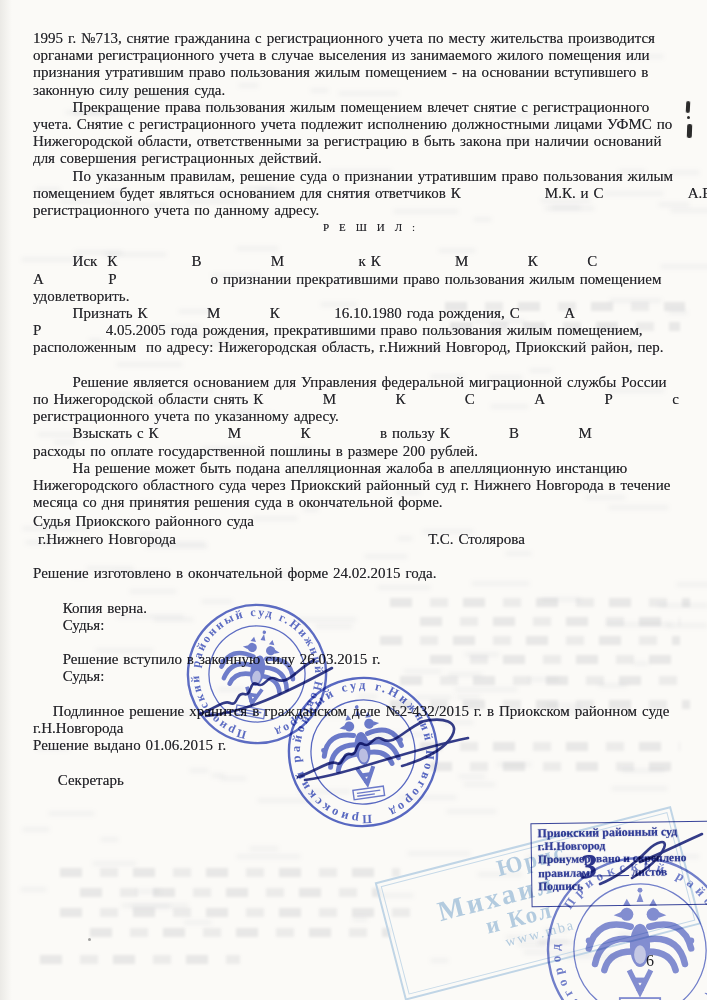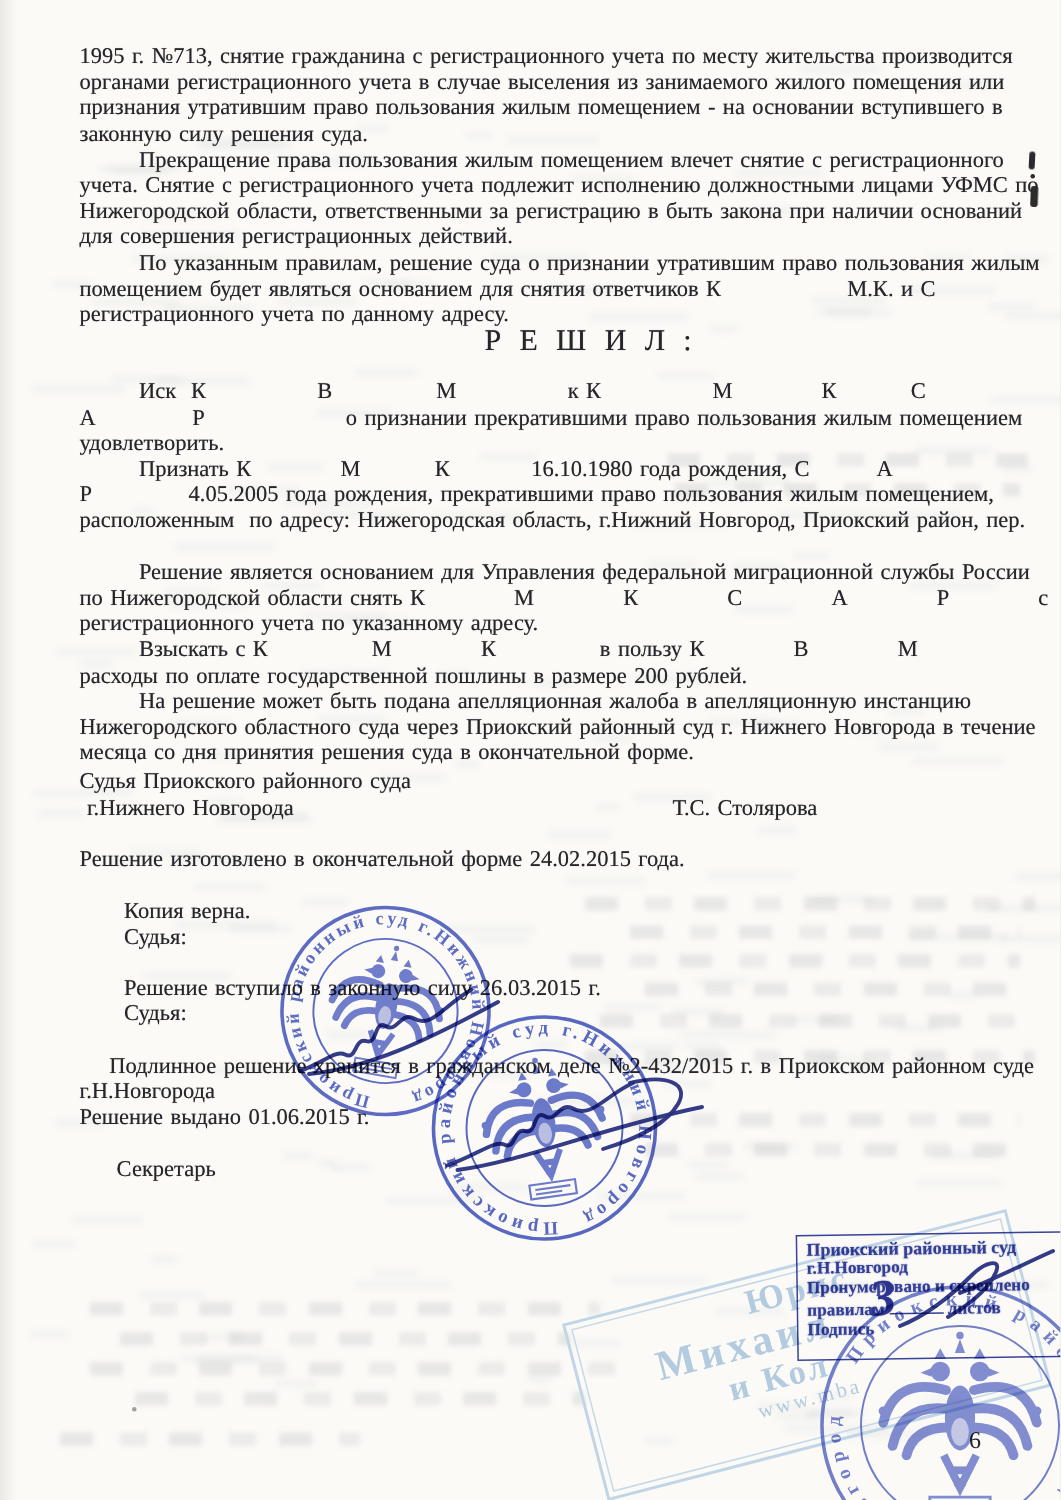--- a/index.html
+++ b/index.html
@@ -4,22 +4,22 @@
 <style>
   html,body{margin:0;padding:0;background:#e8e6e1;}
   .page{position:relative;width:707px;height:1000px;background:#fbfaf7;overflow:hidden;
         font-family:"Liberation Serif","DejaVu Serif",serif;}
   .page::before{content:"";position:absolute;left:0;top:0;bottom:0;width:12px;z-index:8;
         background:linear-gradient(90deg,rgba(150,148,140,.16),rgba(150,148,140,0));pointer-events:none;}
   
   .content{position:absolute;left:33px;top:30px;width:650px;z-index:2;
         font-size:15px;line-height:17.2px;word-spacing:1.2px;color:#25252a;
         text-shadow:0 0 .5px rgba(35,35,40,.55);}
-  .para{white-space:pre;margin-left:20px;}
-  .heading{white-space:pre;padding-left:290px;letter-spacing:3px;font-size:20px;}
+  .para{white-space:pre;}
+  .heading{white-space:pre;padding-left:290px;letter-spacing:3px;font-size:11px;}
   .block-b{margin-top:17px;}
   .sig{margin-top:2px;}
   
   .noise{position:absolute;inset:0;z-index:1;}
   .noise i{position:absolute;height:5px;background:rgba(100,106,120,.055);filter:blur(2px);border-radius:2px;}
   .ghost{position:absolute;height:9px;z-index:1;filter:blur(1.8px);
         background:repeating-linear-gradient(90deg,rgba(105,110,122,.13) 0 22px,transparent 22px 40px,rgba(105,110,122,.10) 40px 58px,transparent 58px 73px);}
   
   .watermark{position:absolute;left:386px;top:850px;width:302px;height:118px;z-index:3;
         transform:rotate(-14.5deg);transform-origin:40% 50%;

